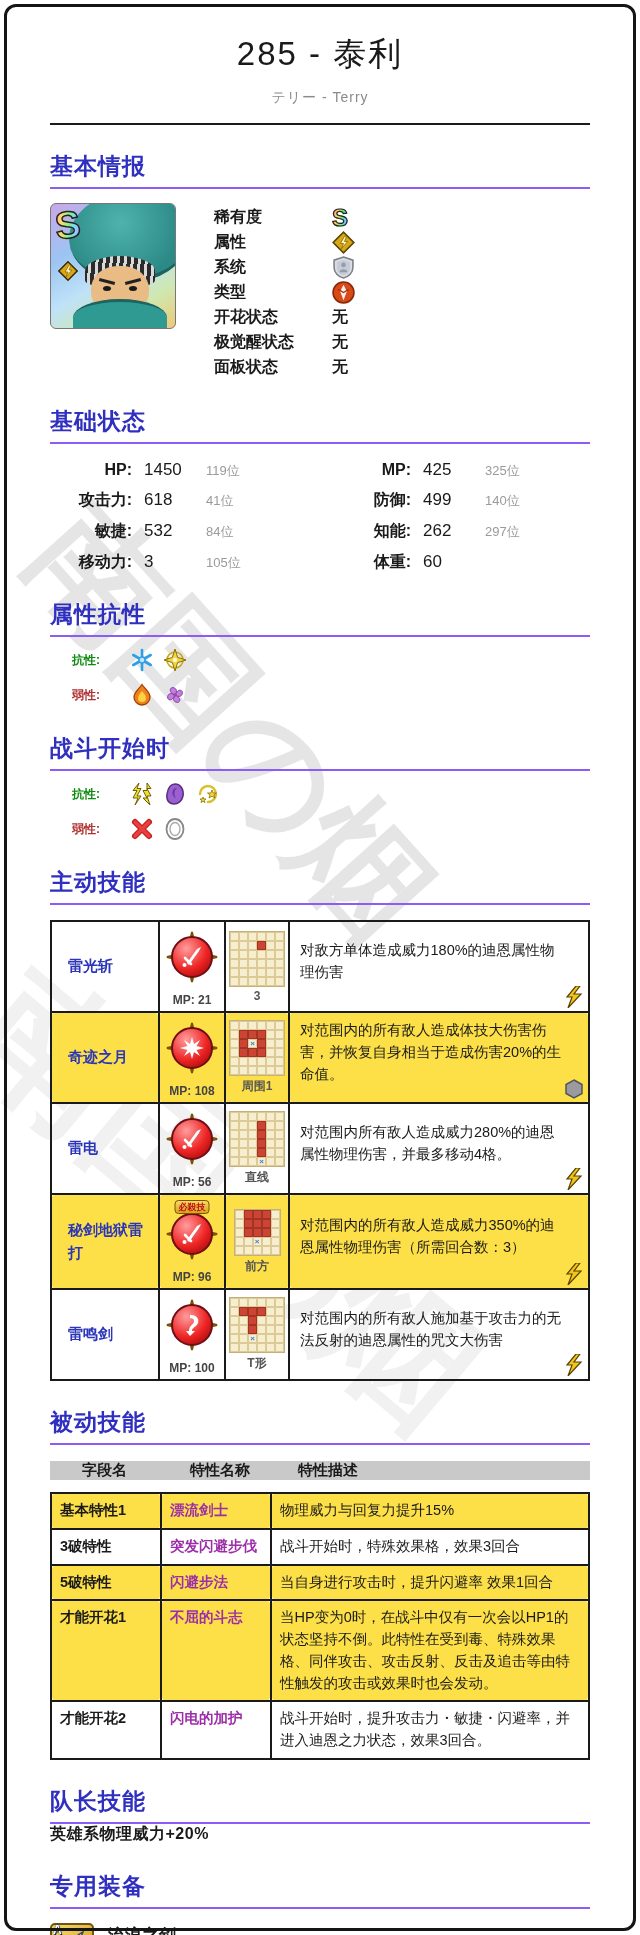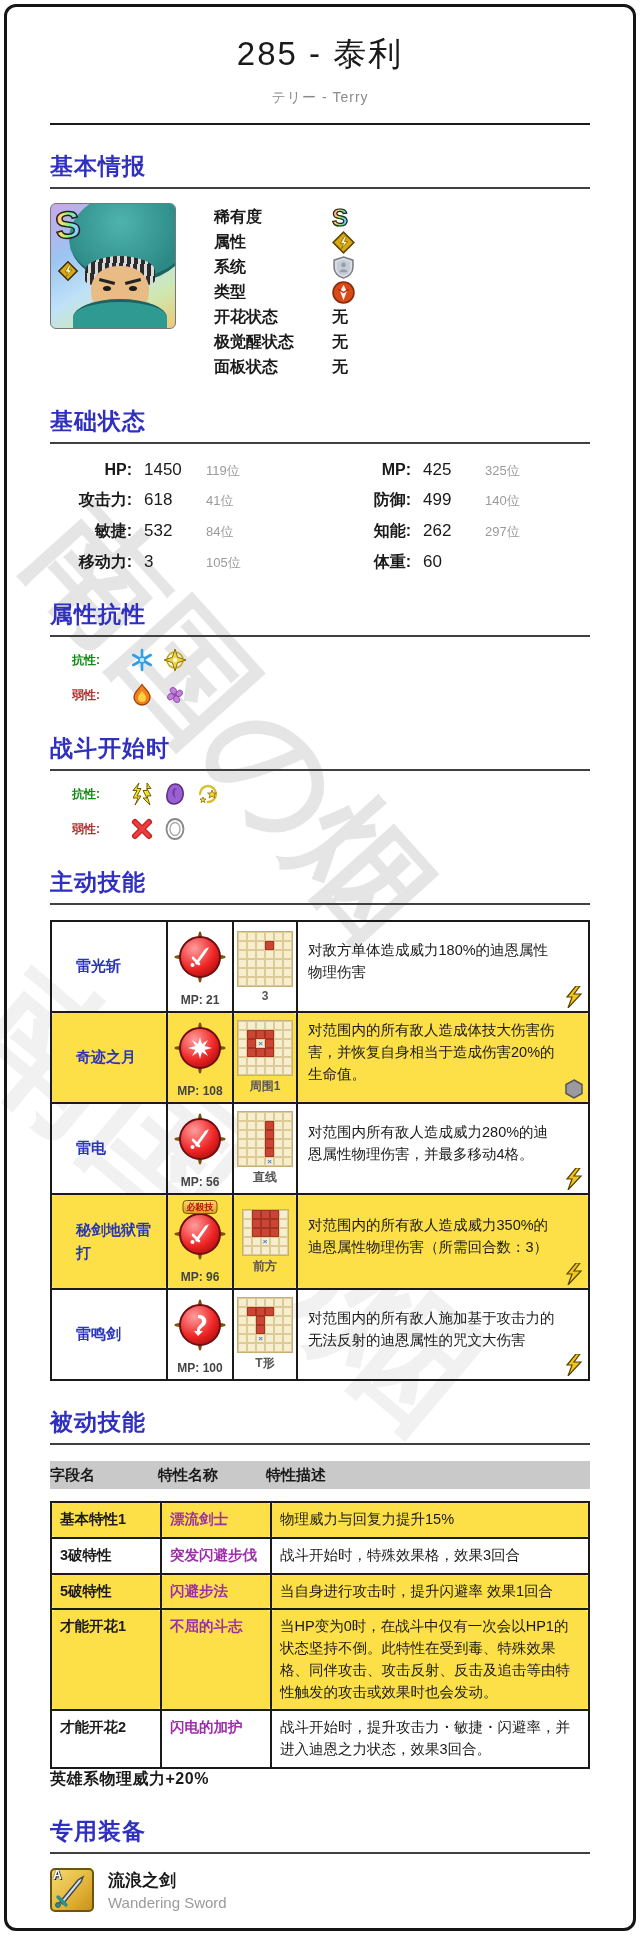--- a/index.html
+++ b/index.html
@@ -11,21 +11,21 @@
   .frame{position:absolute;inset:4px;border:3px solid #151515;border-radius:12px;pointer-events:none;z-index:50;}
   .page{position:relative;height:1935px;box-sizing:border-box;padding:26px 50px 16px 50px;display:flex;flex-direction:column;z-index:2;}
   
   .wm{position:absolute;z-index:1;color:rgba(170,170,170,0.30);font-weight:bold;pointer-events:none;white-space:nowrap;}
   .wm1{top:470px;left:120px;font-size:130px;transform:rotate(48deg);transform-origin:left top;}
   .wm2{top:930px;left:60px;font-size:150px;transform:rotate(40deg);transform-origin:left top;color:rgba(190,190,190,0.22);}
   
   .title{text-align:center;font-size:33px;letter-spacing:2px;margin-top:6px;}
   .subtitle{text-align:center;font-size:14px;color:#8a8a8a;margin-top:12px;letter-spacing:1px;}
   .toprule{border:none;border-top:2px solid #1a1a1a;margin:16px 0 0 0;}
-  h2.sec{font-size:23px;color:#2f2fc0;font-weight:bold;margin:26px 0 0 0;padding-bottom:5px;border-bottom:2px solid #404040;letter-spacing:1px;}
+  h2.sec{font-size:23px;color:#2f2fc0;font-weight:bold;margin:26px 0 0 0;padding-bottom:5px;border-bottom:2px solid #8b5cf6;letter-spacing:1px;}
   
   .binfo{display:flex;margin-top:14px;}
   .portrait{width:124px;height:124px;border-radius:6px;position:relative;overflow:hidden;flex:none;border:1px solid #777;
     background:linear-gradient(150deg,#c9a8e8 0%,#9cc4f2 30%,#bfe2f8 55%,#cfe8b0 78%,#eec878 100%);}
   .p-hood{position:absolute;top:-12px;left:18px;width:118px;height:86px;background:radial-gradient(circle at 45% 35%,#4fb3ad,#2c8a86 70%);border-radius:52% 48% 46% 54%;transform:rotate(-6deg);border-bottom:4px solid #1d6360;}
   .p-hair{position:absolute;top:52px;left:34px;width:70px;height:30px;background:repeating-linear-gradient(95deg,#2b2b2b 0 4px,#d9d9d9 4px 7px);border-radius:50% 50% 20% 20%;}
   .p-face{position:absolute;top:62px;left:40px;width:58px;height:50px;background:#e9bb85;border-radius:46% 46% 48% 48%;}
   .p-brow-l{position:absolute;top:76px;left:48px;width:16px;height:3px;background:#222;transform:rotate(14deg);}
   .p-brow-r{position:absolute;top:76px;left:74px;width:16px;height:3px;background:#222;transform:rotate(-14deg);}
   .p-eye-l{position:absolute;top:82px;left:52px;width:8px;height:5px;background:#1a1a1a;border-radius:50%;}
@@ -49,42 +49,42 @@
   
   .rrow{display:flex;align-items:center;margin-top:11px;padding-left:22px;}
   .rlabel{font-weight:bold;font-size:12px;width:58px;}
   .rlabel.res{color:#0c8a0c;}
   .rlabel.weak{color:#b03030;}
   .ricons{display:flex;gap:9px;}
   .ricons .fico{width:24px;height:24px;}
   
   table.skills{width:100%;border-collapse:collapse;margin-top:15px;}
   table.skills td{border:2px solid #1a1a1a;vertical-align:middle;}
-  td.sk-name{width:86px;color:#2a35b8;font-weight:bold;font-size:15px;padding:4px 4px 4px 24px;line-height:1.5;}
+  td.sk-name{width:86px;color:#2a35b8;font-weight:bold;font-size:15px;padding:4px 4px 4px 16px;line-height:1.5;}
   td.sk-ic{width:60px;text-align:center;padding:4px 2px;}
   td.sk-rg{width:58px;text-align:center;padding:4px 2px;}
   td.sk-desc{font-size:14.5px;line-height:1.5;padding:7px 26px 16px 10px;position:relative;vertical-align:top;}
   tr.shade td{background:#fde047;border-radius:6px;}
   .orb{position:relative;width:54px;height:54px;margin:4px auto;}
   .orb-pts{position:absolute;inset:0;}
   .orb-core{position:absolute;left:6px;top:6px;width:42px;height:42px;border-radius:50%;
     background:radial-gradient(circle at 35% 28%,#ff9d9d,#ee2525 55%,#9c0606 95%);
     border:2px solid #6e0f16;box-sizing:border-box;display:flex;align-items:center;justify-content:center;}
   .ult-banner{position:absolute;top:-7px;left:50%;transform:translateX(-50%);background:linear-gradient(#f6d868,#d9a520);
     border:1px solid #7c5400;border-radius:4px;color:#c01010;font-size:9px;font-weight:bold;padding:0 3px;line-height:12px;z-index:3;white-space:nowrap;}
   .sk-mp{font-size:12px;color:#444;margin-top:9px;font-weight:bold;}
   .range-grid{display:grid;margin:0 auto;border:1px solid #c4b078;width:max-content;background:#f7eecf;}
   .gcell{width:9px;height:9px;background:#f7eecf;border:0.5px solid #dccb97;box-sizing:border-box;font-size:8px;line-height:8px;text-align:center;font-weight:bold;}
   .gred{background:#cc4433;border-color:#a33322;}
   .gx{color:#3a7ad8;}
   .sk-range-label{font-size:12px;color:#555;margin-top:2px;font-weight:bold;}
   .badge{position:absolute;right:4px;bottom:3px;}
   
   .pband{display:flex;background:#c9c9c9;margin-top:16px;height:28px;align-items:center;font-weight:bold;font-size:15px;}
-  .pband .c1{width:108px;box-sizing:border-box;}
+  .pband .c1{width:108px;box-sizing:border-box;margin-left:32px;}
   .pband .c2{width:108px;}
   .pband .c3{flex:1;}
   table.passive{width:100%;border-collapse:collapse;margin-top:12px;}
   table.passive td{border:2px solid #1a1a1a;padding:6px 8px;font-size:14.5px;line-height:1.5;vertical-align:top;}
   td.pf{width:92px;font-weight:bold;}
   td.pn{width:92px;color:#9c2fa8;font-weight:bold;}
   
   .leader-text{font-weight:bold;font-size:16px;letter-spacing:0.5px;}
   .equip{display:flex;align-items:center;margin-top:14px;}
   .eq-icon{width:44px;height:44px;border-radius:5px;background:linear-gradient(135deg,#f4dc74 0%,#e2b236 60%,#c7921c 100%);
@@ -632,20 +632,21 @@
       <td>当HP变为0时，在战斗中仅有一次会以HP1的状态坚持不倒。此特性在受到毒、特殊效果格、同伴攻击、攻击反射、反击及追击等由特性触发的攻击或效果时也会发动。</td>
     </tr>
     <tr>
       <td class="pf">才能开花2</td>
       <td class="pn">闪电的加护</td>
       <td>战斗开始时，提升攻击力・敏捷・闪避率，并进入迪恩之力状态，效果3回合。</td>
     </tr>
     </tbody>
   </table>
 
+  <h2 class="sec">队长技能</h2>
   <div class="leader-text">英雄系物理威力+20%</div>
 
   <h2 class="sec">专用装备</h2>
   <div class="equip">
     <div class="eq-icon">
       <svg width="40" height="40" viewBox="0 0 40 40" style="position:absolute;left:0;top:0;">
         <path d="M8 32 L26 10 L31 7 L29 12 L11 34 Z" fill="#d6dde8" stroke="#3a4452" stroke-width="1.4"></path>
         <path d="M6 27 L14 35" stroke="#2e8f8f" stroke-width="3.4" stroke-linecap="round"></path>
         <circle cx="6" cy="35" r="2.4" fill="#2e8f8f" stroke="#1d5f5f"></circle>
       </svg>

